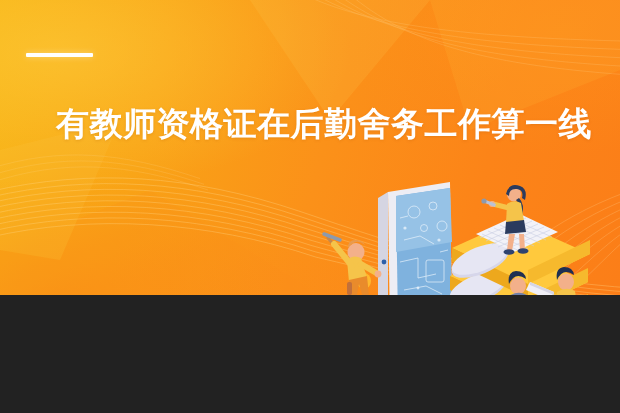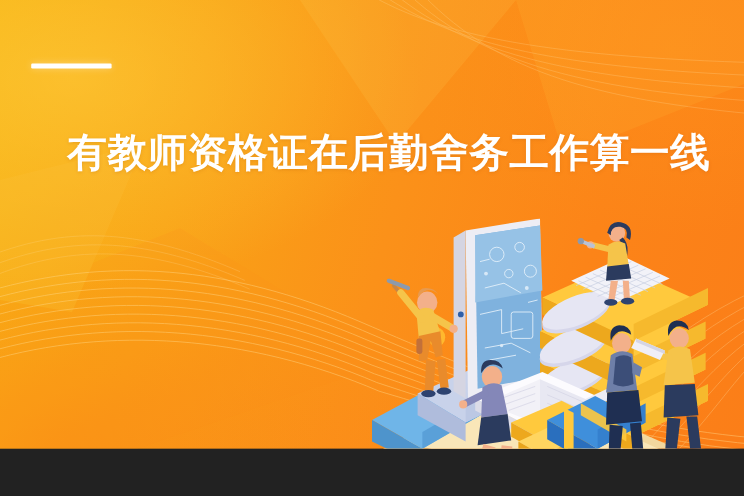--- a/index.html
+++ b/index.html
@@ -1,18 +1,18 @@
 <!DOCTYPE html>
 <html><head>
 <meta charset="utf-8">
 <style>
   html,body{margin:0;padding:0;background:#222;}
   #stage{
-    position:relative;width:620px;height:374px;overflow:hidden;
-    font-family:Liberation Sans, sans-serif;
+    position:relative;width:620px;height:295px;overflow:hidden;
+    font-family:Liberation Mono, monospace;
     background:linear-gradient(105deg,#F7B414 0%,#F9A316 26%,#FB9119 52%,#FC8418 76%,#FB7E18 100%);
   }
   
   .bg-soft-a{position:absolute;left:-12%;top:-10%;width:72%;height:78%;
     background:radial-gradient(ellipse at 30% 35%,rgba(255,206,64,.55),rgba(255,206,64,0) 66%);}
   .bg-soft-b{position:absolute;right:-14%;top:-18%;width:62%;height:72%;
     background:radial-gradient(ellipse at 62% 40%,rgba(255,150,26,.42),rgba(255,150,26,0) 68%);}
   .bg-soft-c{position:absolute;left:-20%;bottom:-26%;width:78%;height:66%;
     background:radial-gradient(ellipse at 38% 62%,rgba(252,122,22,.40),rgba(252,122,22,0) 70%);}
   .bg-facet{position:absolute;inset:0;opacity:.16;}

